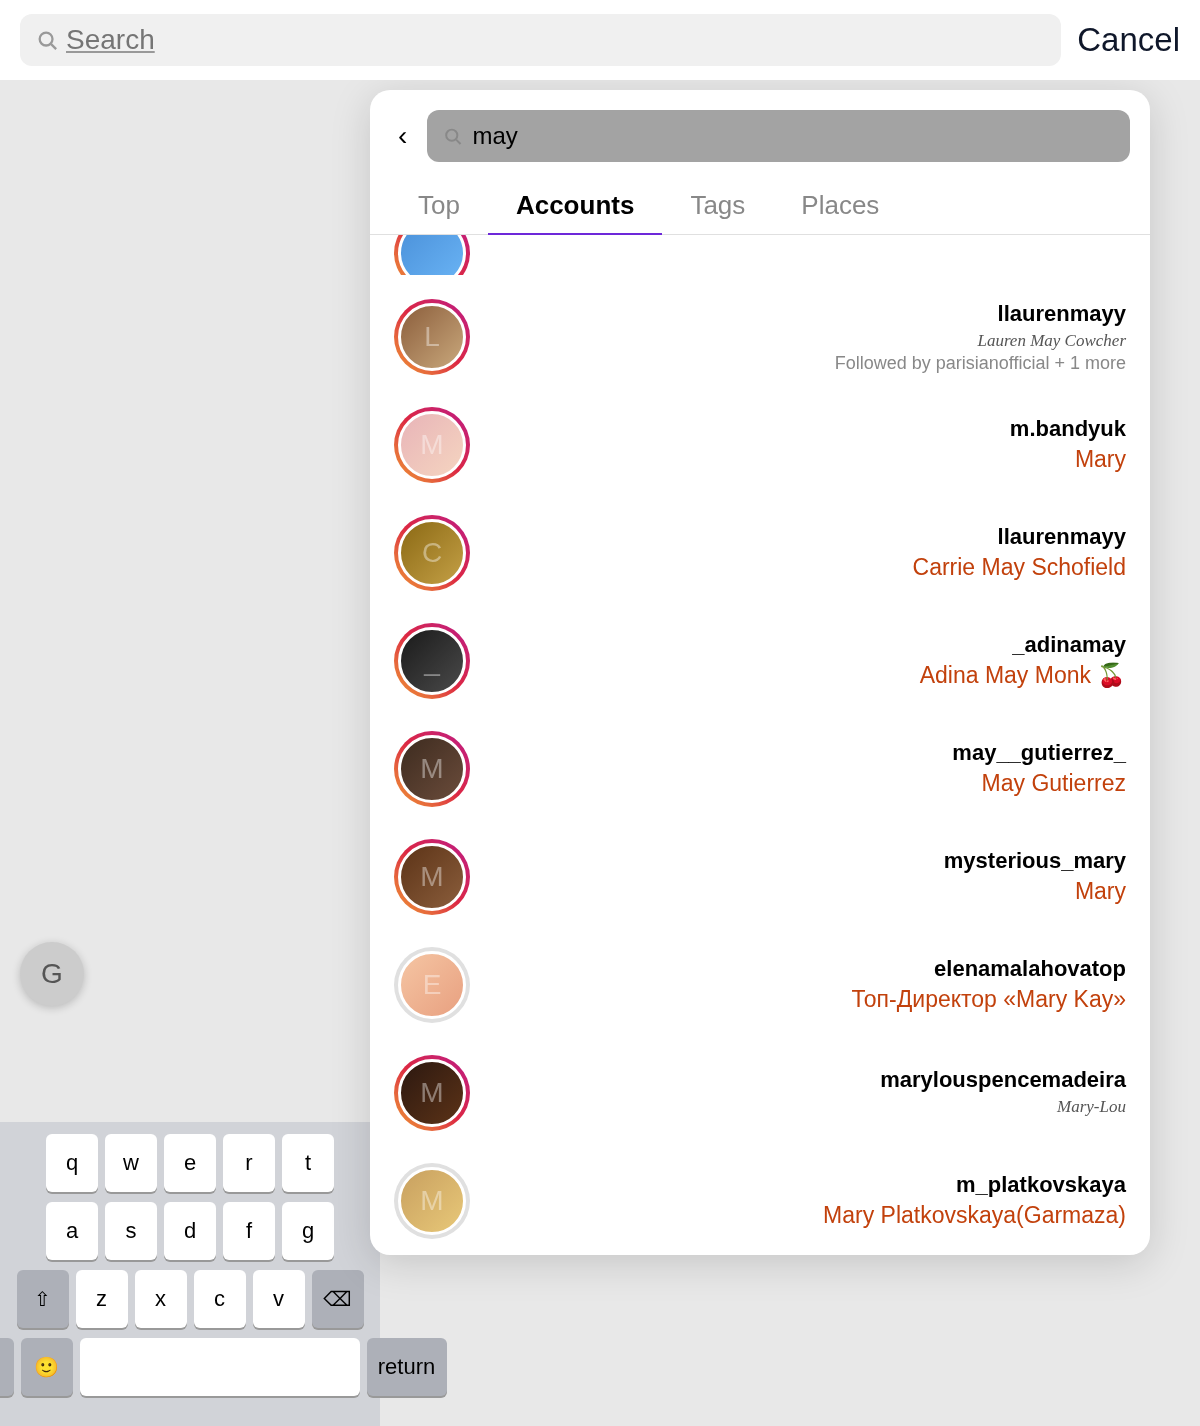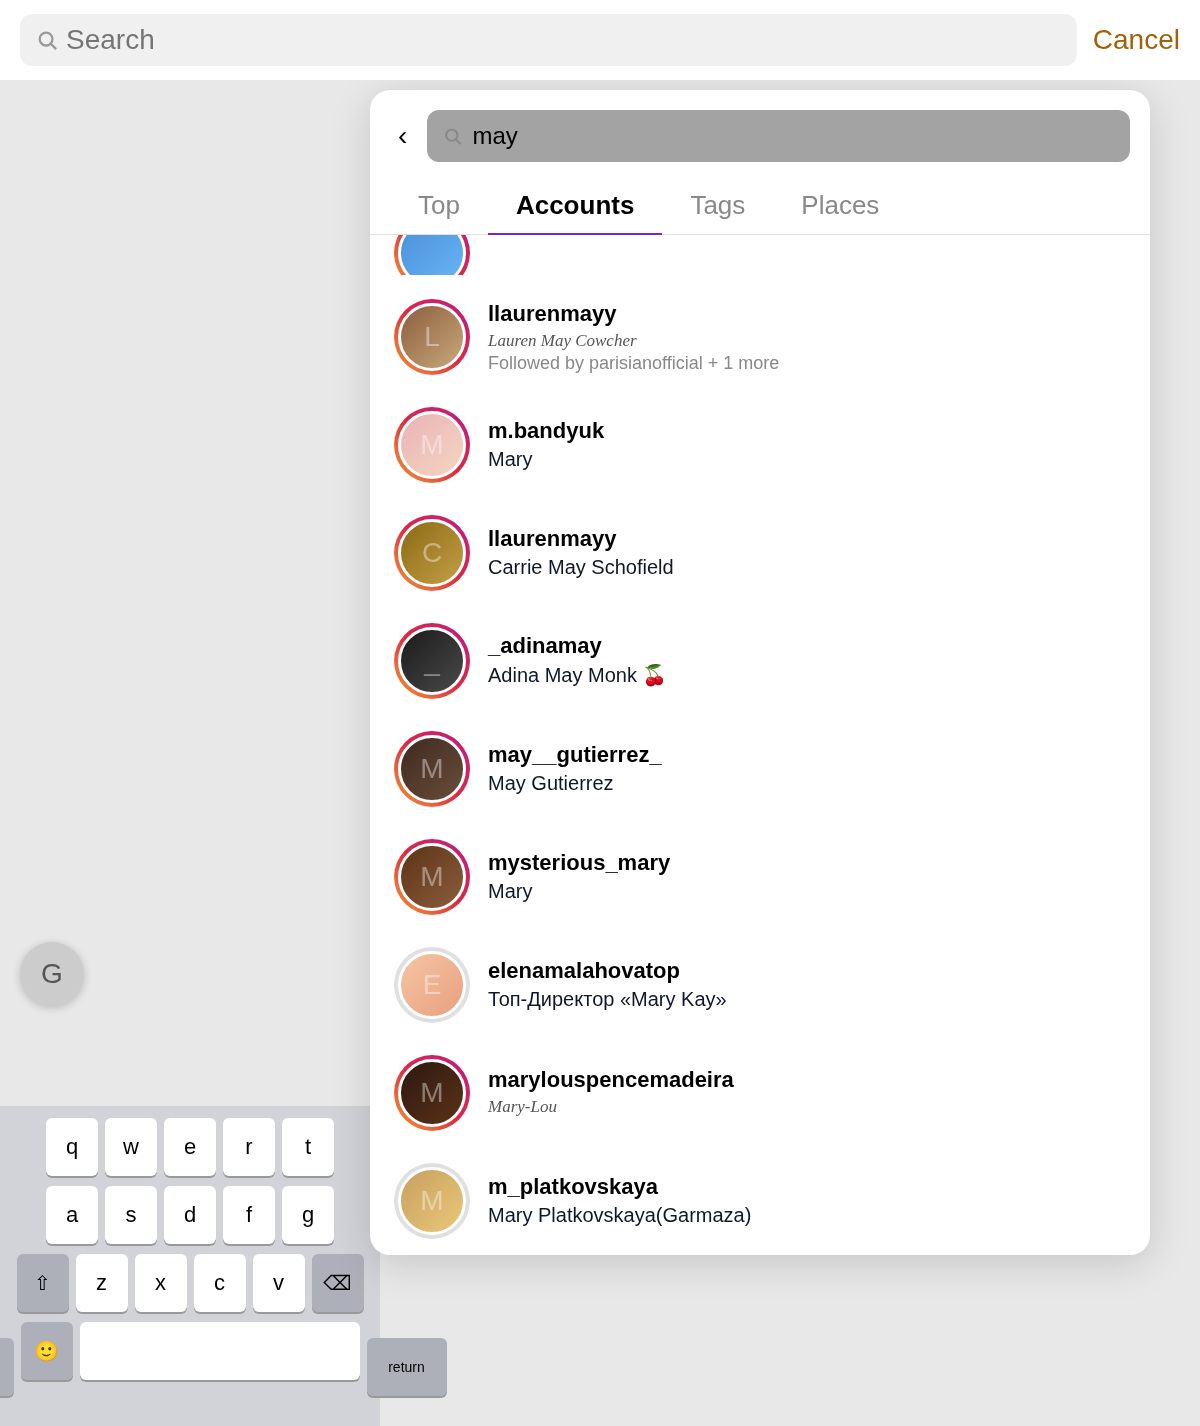--- a/index.html
+++ b/index.html
@@ -38,24 +38,25 @@
       color: #999;
       flex-shrink: 0;
     }
     .top-search-input {
       border: none;
       background: transparent;
       font-size: 28px;
       color: #999;
       outline: none;
       width: 100%;
+      text-decoration: underline;
     }
     .cancel-btn {
-      font-size: 28px;
-      color: #a16207;
+      font-size: 33px;
+      color: #0f172a;
       background: none;
       border: none;
       cursor: pointer;
       font-weight: 400;
       white-space: nowrap;
     }
 
     
     .keyboard-area {
       position: absolute;
@@ -88,22 +89,21 @@
       user-select: none;
     }
     .key.dark {
       background: #adb0b8;
       color: #000;
       font-size: 20px;
       min-width: 52px;
     }
     .key.wide {
       min-width: 80px;
-      font-size: 14px;
-      margin-top: 16px;
+      font-size: 22px;
     }
     .key.space {
       min-width: 280px;
       background: #fff;
     }
     .grammarly-icon {
       position: absolute;
       left: 20px;
       bottom: 420px;
       width: 64px;
@@ -220,30 +220,31 @@
       border: 3px solid #fff;
       overflow: hidden;
       display: flex;
       align-items: center;
       justify-content: center;
       font-size: 28px;
     }
     .account-info {
       flex: 1;
       min-width: 0;
+      text-align: right;
     }
     .account-username {
       font-size: 22px;
       font-weight: 600;
       color: #000;
       margin-bottom: 4px;
     }
     .account-fullname {
-      font-size: 20px;
-      color: #0f172a;
+      font-size: 23px;
+      color: #c2410c;
       margin-bottom: 2px;
     }
     .account-fullname.cursive {
       font-family: 'Georgia', serif;
       font-style: italic;
       font-size: 17px;
       color: #555;
     }
     .account-followed {
       font-size: 18px;

